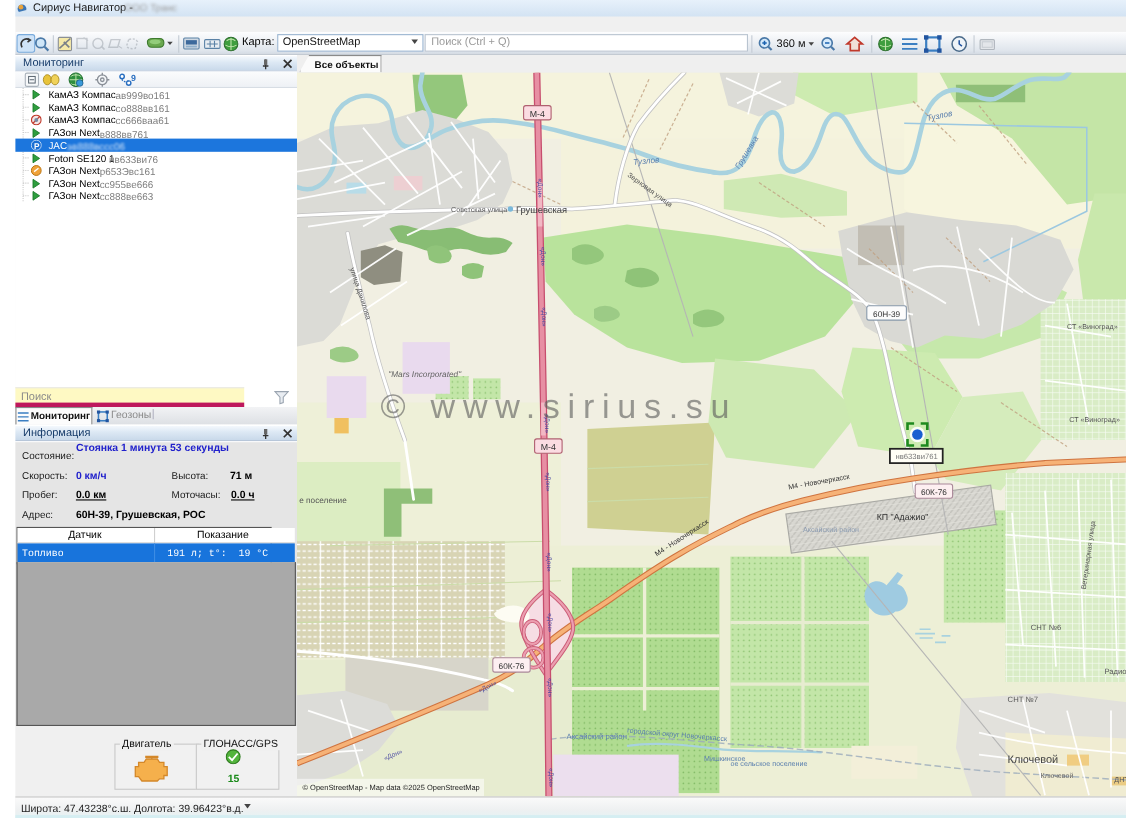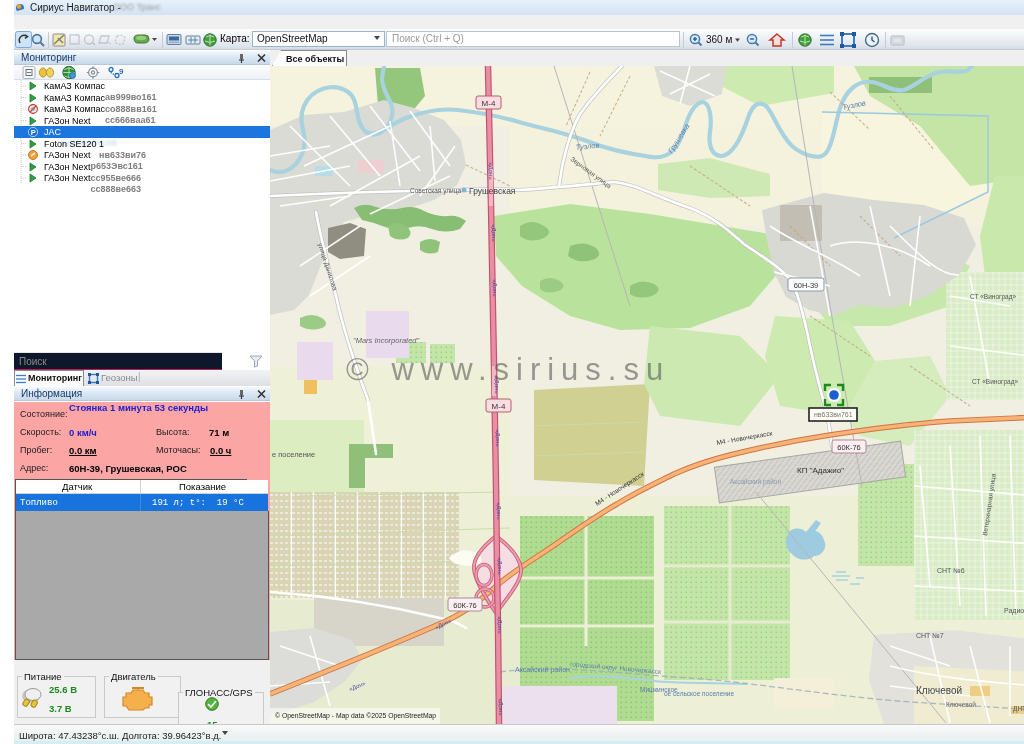--- a/index.html
+++ b/index.html
@@ -13,30 +13,30 @@
 .blur1{filter:blur(1.3px);color:#9b9b9b;}
 
 #dock{left:0;top:50px;width:256px;height:674px;background:#fff;}
 .hdr{position:absolute;left:0;width:256px;height:15px;background:linear-gradient(#f5f9fd,#dcE8f4 45%,#c9d9ea);border-top:1px solid #fff;border-bottom:1px solid #b7c6d9;font-size:10px;color:#153a68;}
 .hdr .t{position:absolute;left:7px;top:1px;}
 
 #treebar{position:absolute;left:0;top:15px;width:256px;height:15px;background:linear-gradient(#fbfcfd,#eef1f5);border-bottom:1px solid #d7dde4;}
 #tree{position:absolute;left:0;top:30px;width:256px;height:272px;background:#fff;font-size:9px;}
 .trow{position:absolute;left:0;width:256px;height:12px;}
 .trow .lbl{position:absolute;left:30px;top:1px;color:#000;text-align:right;}
-.trow .sfx{position:absolute;top:11px;color:#7e7e7e;filter:blur(0.6px);font-weight:bold;}
+.trow .sfx{position:absolute;top:1px;color:#7e7e7e;filter:blur(0.6px);}
 .sel{background:#1c76dd;}
 .sel .lbl,.sel .sfx{color:#fff;}
 .sel .sfx{filter:blur(1px);color:#cfe2f7;}
 .tico{position:absolute;left:14px;top:1px;width:10px;height:10px;}
 
-#searchrow{position:absolute;left:0;top:302px;width:208px;height:18px;background:#0f172a;border-top:1px solid #e8e8e8;border-bottom:1px solid #be185d;font-size:10px;color:#8a8a8a;}
+#searchrow{position:absolute;left:0;top:302px;width:208px;height:18px;background:#fef9c3;border-top:1px solid #e8e8e8;border-bottom:4px solid #be185d;font-size:10px;color:#8a8a8a;}
 #dtabs{position:absolute;left:0;top:320px;width:256px;height:16px;background:linear-gradient(#f2f3f5,#dde0e4);font-size:10px;}
 
-#info{position:absolute;left:0;top:352px;width:256px;height:258px;background:#fca5a5;font-size:9.5px;}
+#info{position:absolute;left:0;top:352px;width:256px;height:258px;background:#e5e5e5;font-size:9.5px;}
 .il{position:absolute;color:#1a1a1a;font-size:9px;}
 .iv{position:absolute;font-weight:bold;}
 .blue{color:#2121cc;}
 #senstable{position:absolute;left:1px;top:77px;width:232px;height:34px;border:1px solid #555;background:#fff;}
 #grayfill{position:absolute;left:1px;top:109px;width:254px;height:149px;background:#a9a9a9;border-left:1px solid #555;border-right:1px solid #555;border-bottom:1px solid #555;}
 
 #boxes{position:absolute;left:0;top:610px;width:256px;height:64px;background:#f0f0f0;font-size:9.5px;}
 .gbox{position:absolute;border:1px solid #c9c9c9;background:#f1f1f1;}
 .gcap{position:absolute;top:-6px;left:4px;background:#f0f0f0;padding:0 2px;color:#111;}
 
@@ -297,42 +297,31 @@
    </div>
    <div class="abs" style="left:0;top:14px;width:252px;height:17px;background:#1874dc;color:#fff;font-family:'Liberation Mono',monospace;font-size:9px">
     <span class="abs" style="left:4px;top:4px">Топливо</span>
             <span class="abs" style="left:136px;top:4px">191 л; t°:&nbsp;&nbsp;19 °C</span>
     <div class="abs" style="left:124px;top:0;width:1px;height:17px;background:#3c8ce4"></div>
    </div>
   </div>
   <div id="grayfill"></div>
  </div>
  <div id="boxes">
-  <div class="gbox" style="left:3px;top:16px;width:79px;height:42px">
-          <span class="gcap">Питание</span>
-   <svg class="abs" style="left:2px;top:10px" width="24" height="22" viewBox="0 0 24 22">
-            <ellipse cx="11" cy="9" rx="9" ry="7" fill="#c8c8c8"></ellipse>
-            <ellipse cx="13" cy="7.5" rx="8" ry="6" fill="#efefef" stroke="#9a9a9a"></ellipse>
-            <rect x="4" y="12" width="5" height="7" rx="2" fill="#e8c43a" stroke="#a8871a" transform="rotate(35 6 15)"></rect>
-            <rect x="12" y="13" width="5" height="7" rx="2" fill="#e8c43a" stroke="#a8871a" transform="rotate(30 14 16)"></rect>
-          </svg>
-   <span class="abs" style="left:31px;top:7px;color:#1a8a1a;font-weight:bold">25.6 В</span>
-   <span class="abs" style="left:31px;top:26px;color:#1a8a1a;font-weight:bold">3.7 В</span>
-  </div>
   <div class="gbox" style="left:90px;top:16px;width:77px;height:42px">
           <span class="gcap">Двигатель</span>
    <svg class="abs" style="left:14px;top:8px" width="36" height="28" viewBox="0 0 36 28">
             <g fill="#f5b04c" stroke="#d4882a" stroke-width="1.2">
               <path d="M7 8 L12 8 L14 5 L24 5 L26 8 L30 8 L30 12 L33 12 L33 20 L30 20 L30 23 L26 23 L24 25 L10 25 L7 21 L4 21 L4 12 L7 12 Z"></path>
               <line x1="13" y1="3" x2="25" y2="3" stroke-width="2"></line>
               <line x1="19" y1="3" x2="19" y2="5"></line>
             </g>
           </svg>
   </div>
-  <div class="gbox" style="left:164px;top:32px;width:86px;height:42px">
+  <div class="gbox" style="left:164px;top:16px;width:76px;height:42px">
           <span class="gcap">ГЛОНАСС/GPS</span>
    <svg class="abs" style="left:26px;top:4px" width="14" height="14" viewBox="0 0 14 14">
             <circle cx="7" cy="7" r="6.3" fill="#52b43c" stroke="#2e7a1e"></circle>
             <path d="M3 7 l3 3 5 -6" stroke="#fff" stroke-width="1.6" fill="none"></path>
           </svg>
    <span class="abs" style="left:28px;top:26px;color:#1a8a1a;font-weight:bold">15</span>
   </div>
  </div>
 </div>
 <div id="maparea" class="abs">

